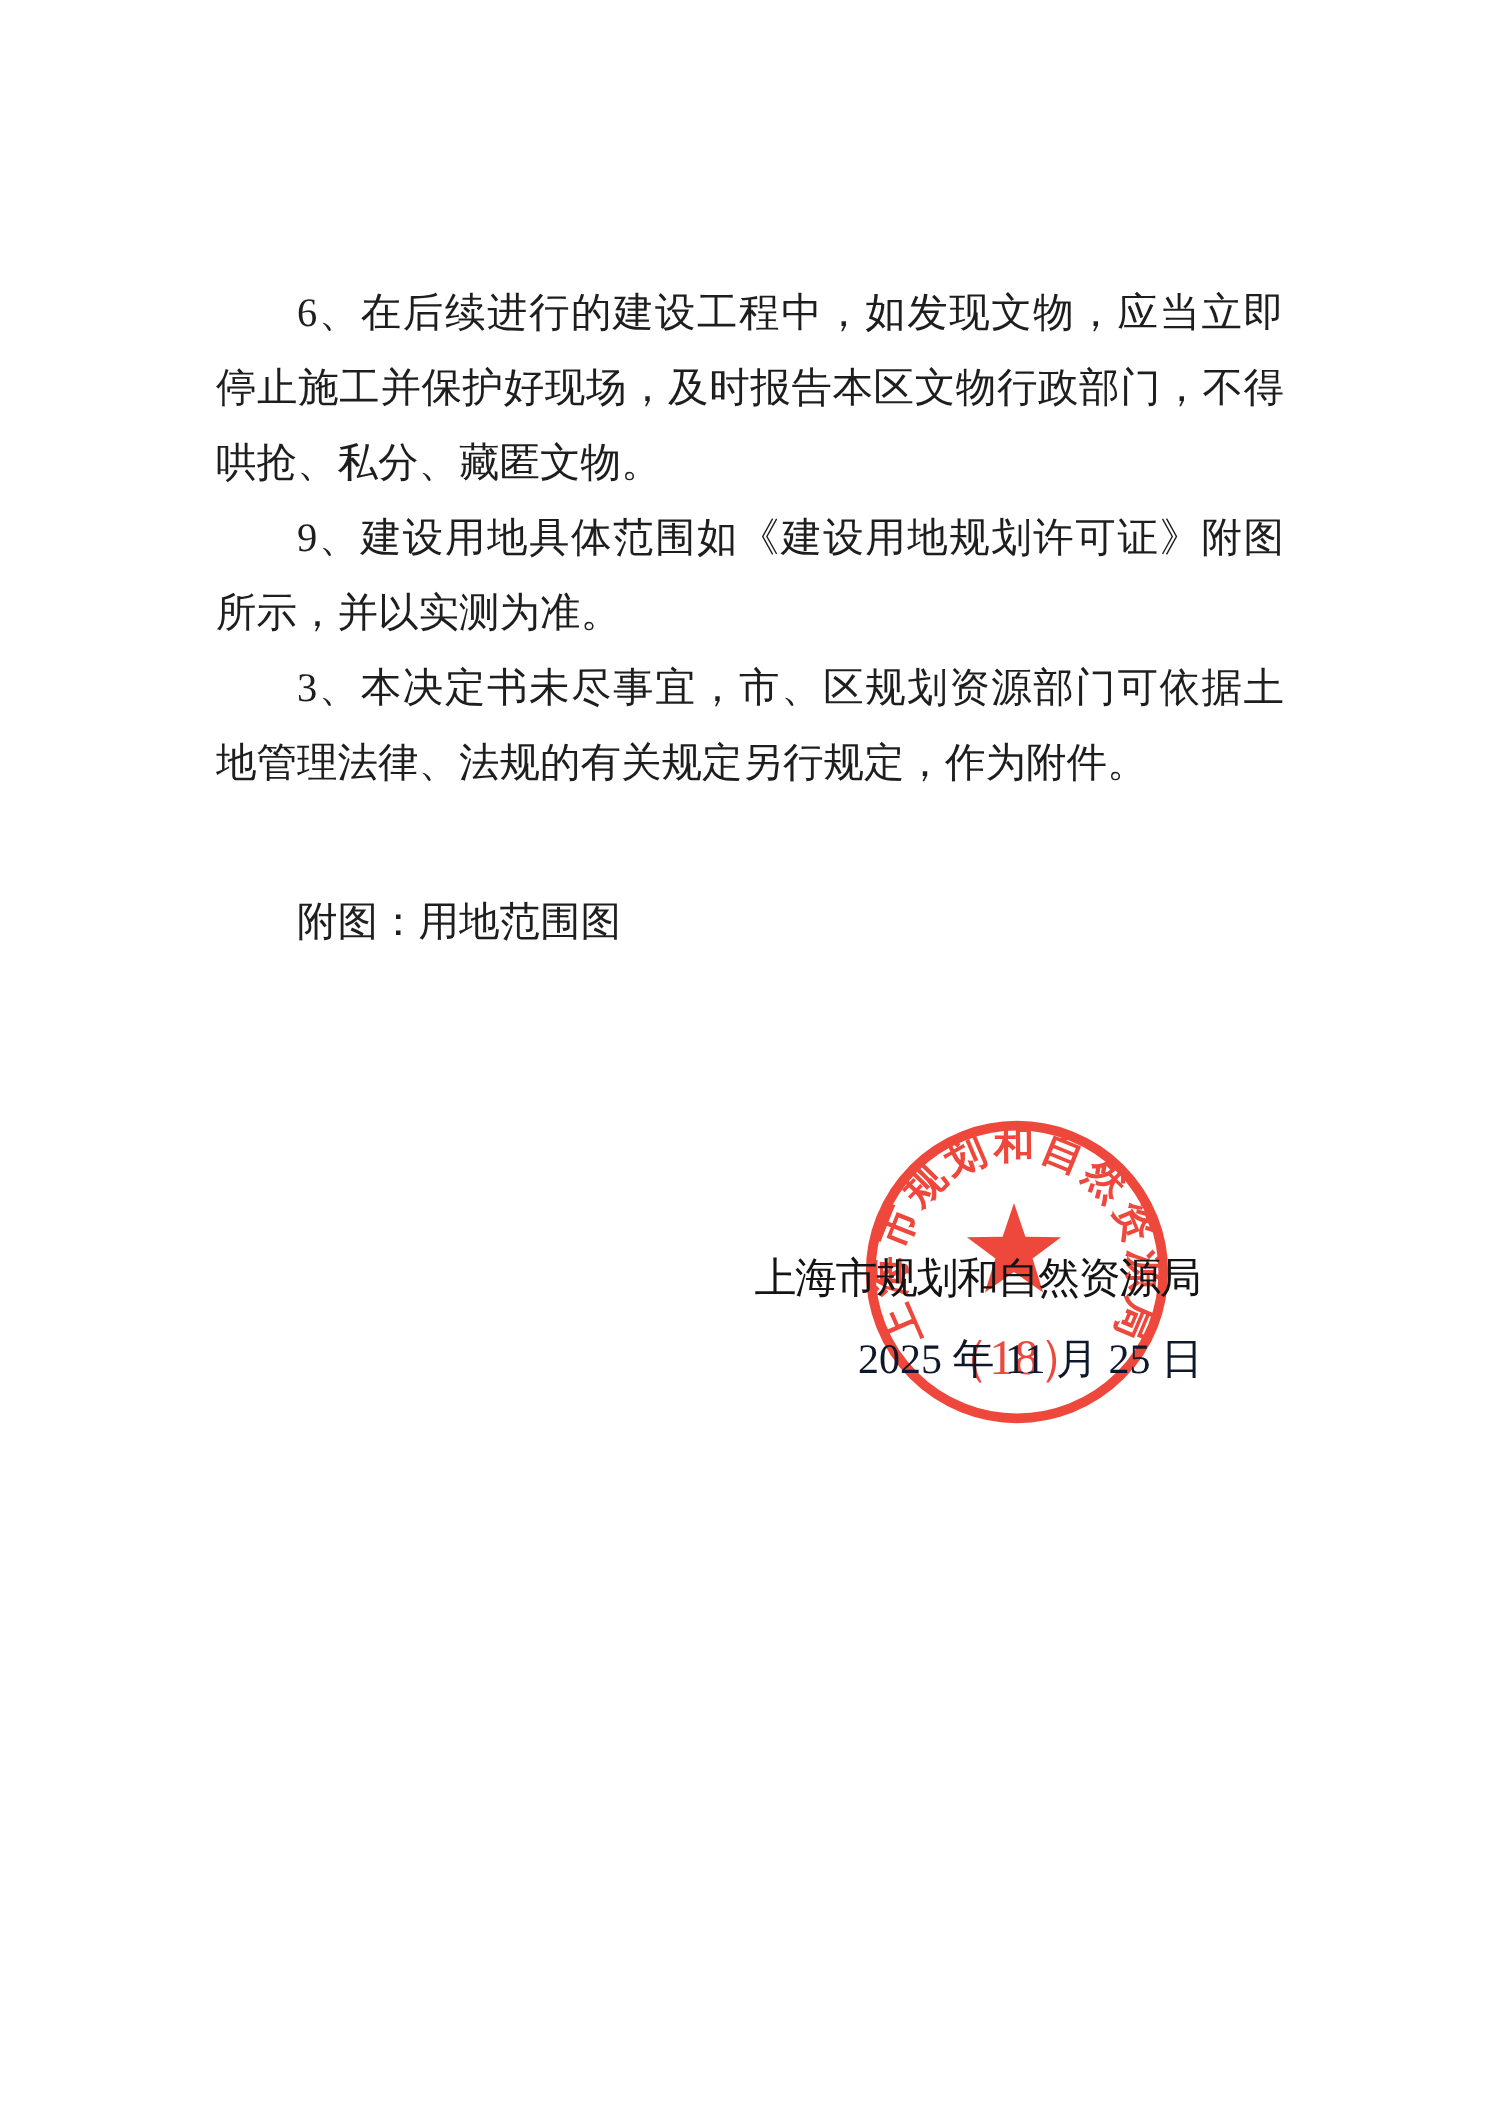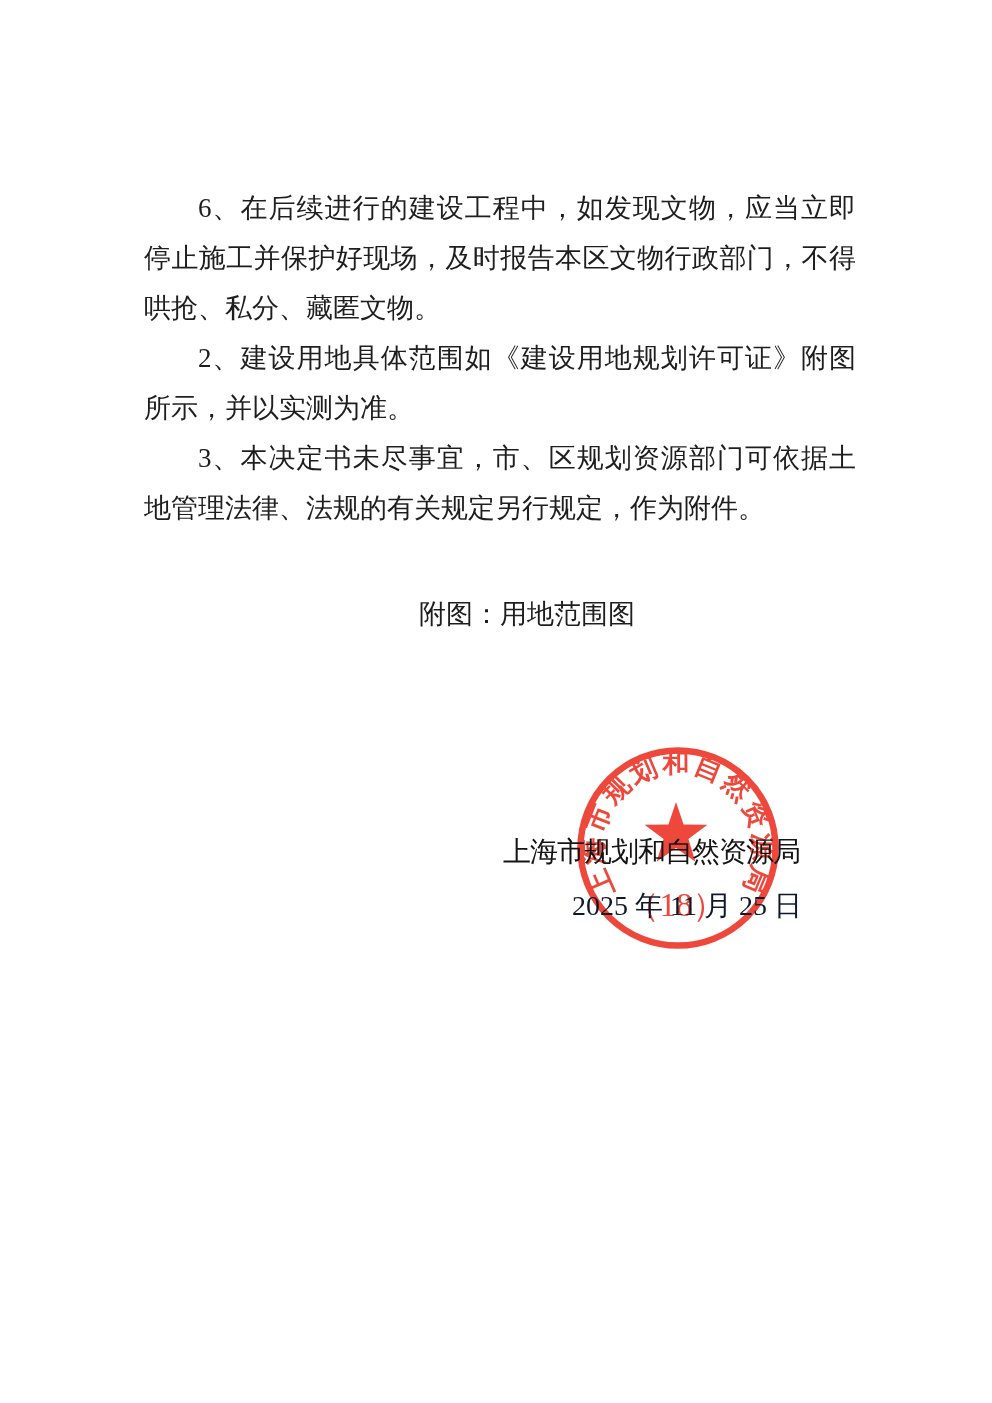--- a/index.html
+++ b/index.html
@@ -21,21 +21,21 @@
     color: #1e1e1e;
     text-align: justify;
     text-justify: inter-ideograph;
   }
   .body-text p {
     margin: 0;
     text-indent: 2em;
   }
   .body-text p.attachment-line {
     margin-top: 56px;
-    text-align: center;
+    text-align: left;
   }
   .seal {
     position: absolute;
     left: 574px;
     top: 744px;
     width: 208px;
     height: 208px;
     z-index: 1;
     opacity: 0.93;
   }
@@ -80,21 +80,21 @@
     letter-spacing: 2px;
   }
 </style>
 </head>
 <body>
 
 <div class="page">
 
   <main class="body-text">
     <p>6、在后续进行的建设工程中，如发现文物，应当立即停止施工并保护好现场，及时报告本区文物行政部门，不得哄抢、私分、藏匿文物。</p>
-    <p>2、建设用地具体范围如《建设用地规划许可证》附图所示，并以实测为准。</p>
+    <p>9、建设用地具体范围如《建设用地规划许可证》附图所示，并以实测为准。</p>
     <p>3、本决定书未尽事宜，市、区规划资源部门可依据土地管理法律、法规的有关规定另行规定，作为附件。</p>
     <p class="attachment-line">附图：用地范围图</p>
   </main>
 
   <div class="seal">
     <svg viewBox="0 0 208 208" width="208" height="208" xmlns="http://www.w3.org/2000/svg">
       <circle cx="104" cy="104" r="97.5" fill="none" stroke-width="6.5" stroke="#ed3b2e"></circle>
       <defs>
         <path id="sealTextArc" d="M 41.74 147.59 A 76 76 0 1 1 166.26 147.59" fill="none"></path>
       </defs>

